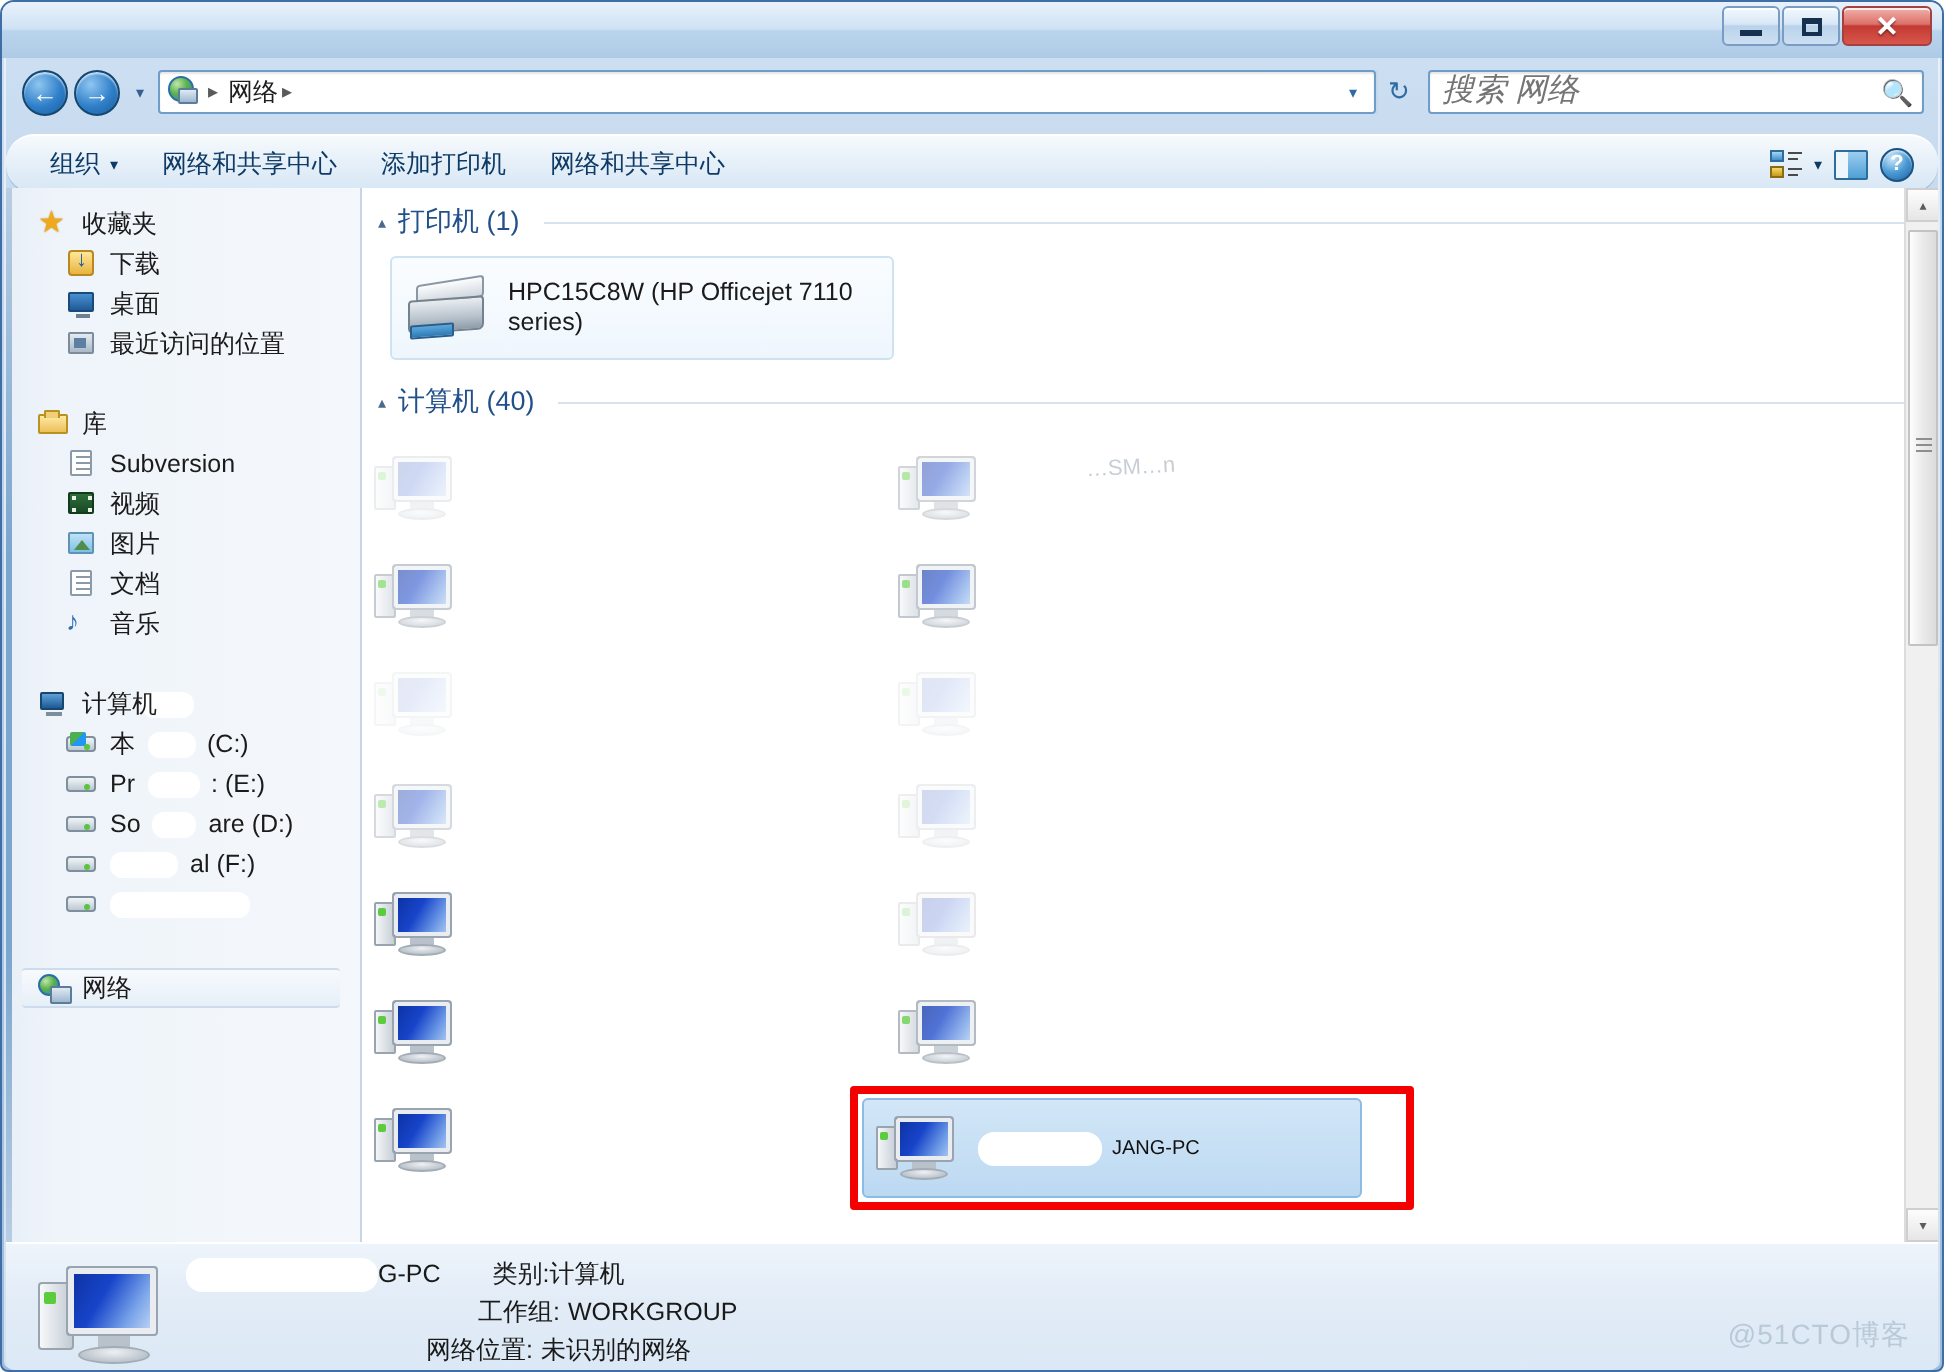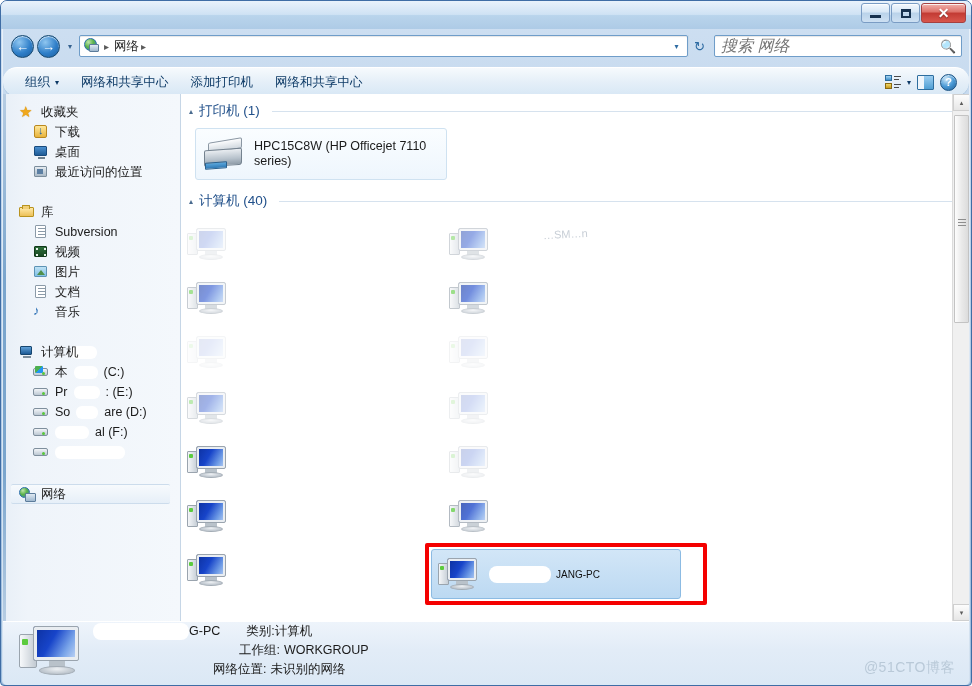--- a/index.html
+++ b/index.html
@@ -399,21 +399,21 @@
   }
   #sb-thumb i { display:block; width:8px; height:1px; background:#8e8e8e; box-shadow:0 3px 0 #8e8e8e, 0 6px 0 #8e8e8e;}
 
   
   #statusbar {
     position:absolute; left:2px; top:620px;
     width:966px; height:64px;
     background: linear-gradient(180deg,#eef4fb 0%, #e2ecf7 45%, #dbe8f5 100%);
     border-top:1px solid #ffffff;
     border-radius: 0 0 4px 4px;
-    display:flex; align-items:flex-start;
+    display:flex; align-items:flex-end;
     overflow:hidden;
   }
   .sb-pcicon { width:72px; height:56px; flex:0 0 72px; position:relative; margin-left:12px; }
   .sbp-tower { position:absolute; left:4px; top:12px; width:18px; height:34px; background:linear-gradient(90deg,#f7f9fb,#c2cad2); border:1px solid #9aa4ae; border-radius:2px;}
   .sbp-tower::after{ content:""; position:absolute; left:2px; top:4px; width:6px; height:6px; background:#5ccb3e; border-radius:1px;}
   .sbp-mon { position:absolute; left:18px; top:4px; width:46px; height:35px; background: linear-gradient(120deg,#0b2f9c 0%, #1744c9 40%, #79a4e9 72%, #cfe0f8 100%); border:1px solid #9aa4ae; border-radius:2px; box-shadow: inset 0 0 0 3px #e9edf1;}
   .sbp-stand { position:absolute; left:34px; top:39px; width:16px; height:6px; background:#b9c2ca;}
   .sbp-base { position:absolute; left:24px; top:44px; width:36px; height:9px; background: radial-gradient(ellipse at 50% 30%, #eef1f4 0%, #b5bec7 80%); border:1px solid #a3acb5; border-radius:50%;}
   .sb-text { margin-left:6px; font-size:12.5px; color:#1a1a1a; line-height:19px; }
   .sb-row { display:flex; align-items:center; gap:4px; white-space:nowrap; }

